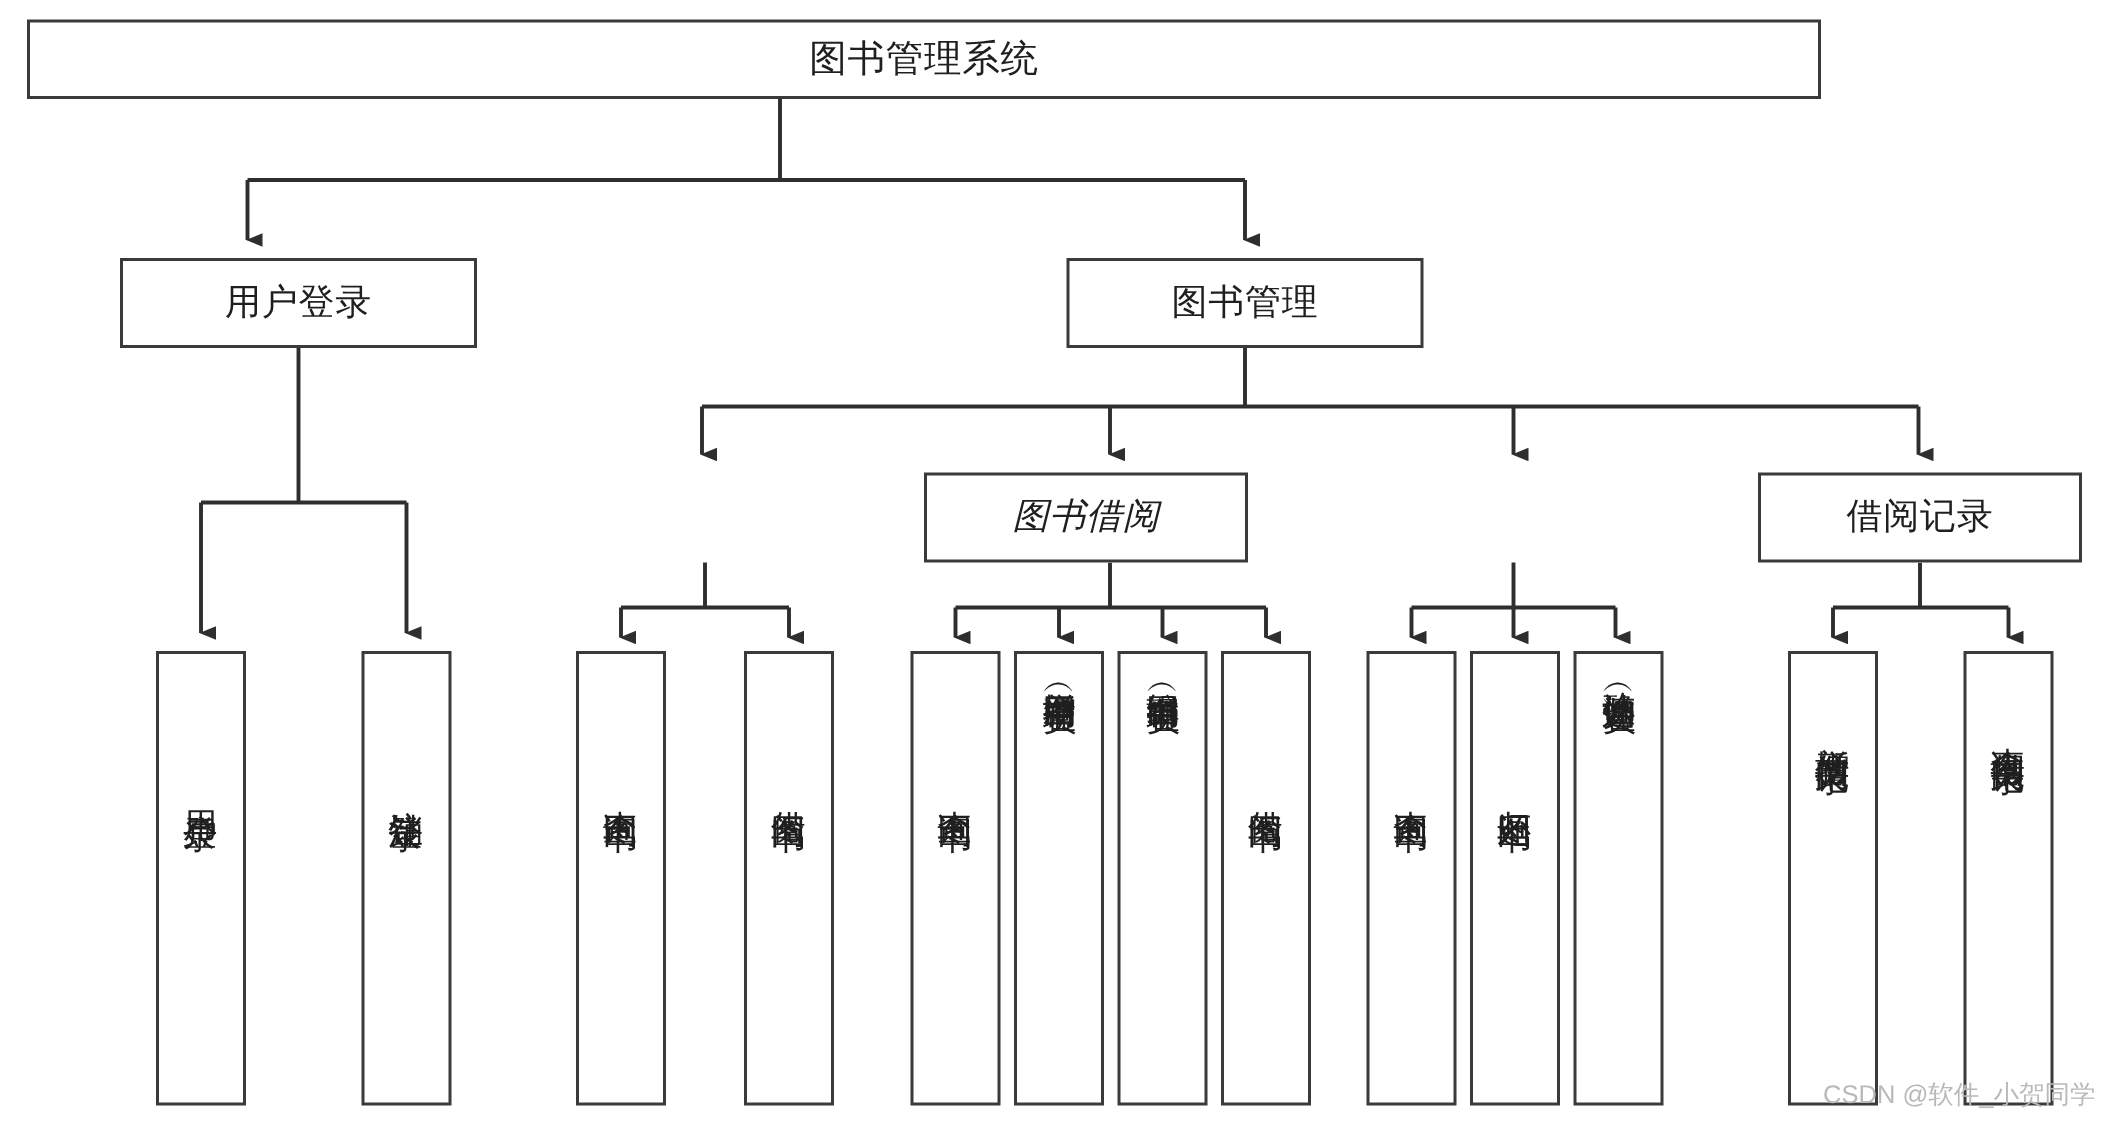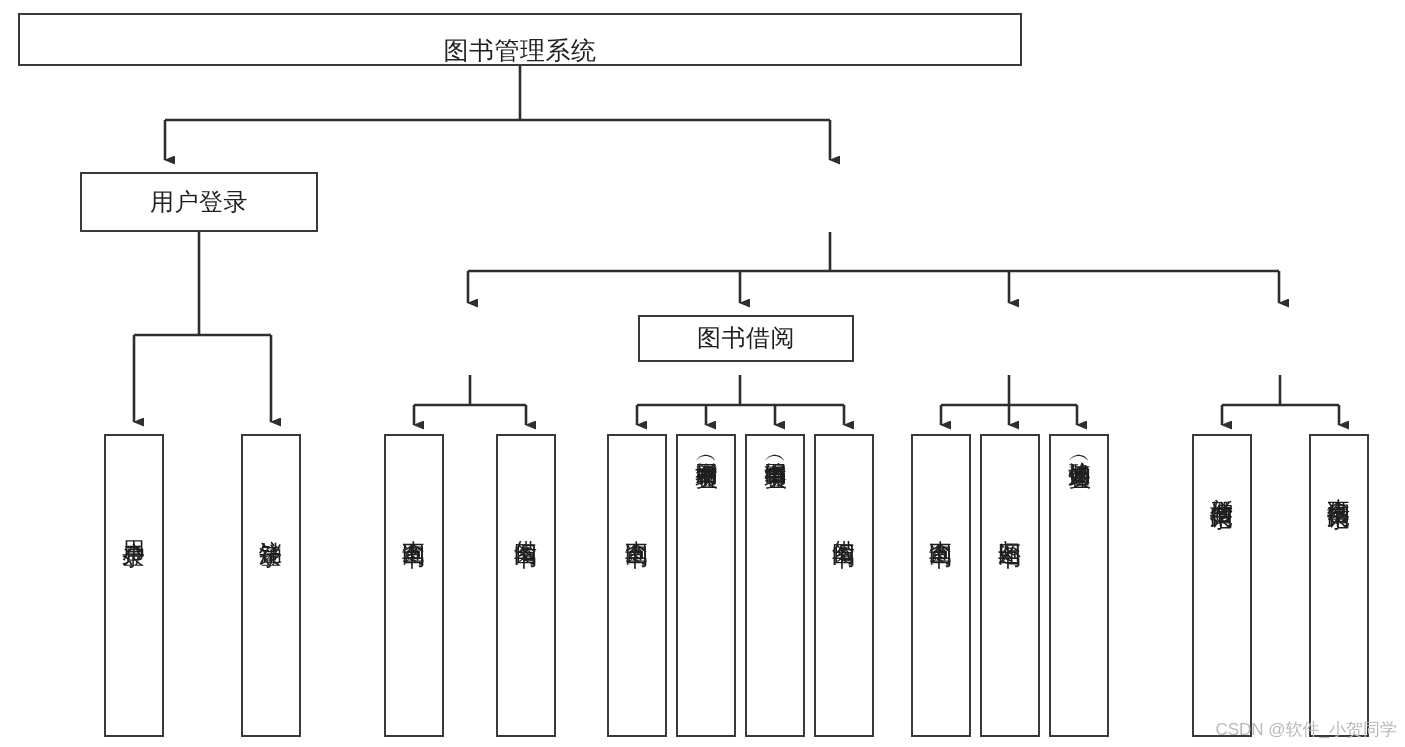--- a/index.html
+++ b/index.html
@@ -126,30 +126,36 @@
       <path d="M1009,405 L1009,425" marker-end="url(#arrowhead)"></path>
       <path d="M1077,405 L1077,425" marker-end="url(#arrowhead)"></path>
 
       <path d="M1280,375 L1280,405"></path>
       <path d="M1222,405 L1339,405"></path>
       <path d="M1222,405 L1222,425" marker-end="url(#arrowhead)"></path>
       <path d="M1339,405 L1339,425" marker-end="url(#arrowhead)"></path>
     </g>
   </svg>
 
-  <div class="node horiz root" style="left:18px; top:13px; width:1004px; height:53px;align-items:flex-end;">
+  <div class="node horiz root" style="left:18px; top:13px; width:1196px; height:53px;">
     <span class="node-label">图书管理系统</span>
   </div>
 
   <div class="node horiz" style="left:80px; top:172px; width:238px; height:60px;">
     <span class="node-label">用户登录</span>
   </div>
-
-  <div class="node horiz" style="left:638px; top:315px; width:216px; height:47px;">
+  <div class="node horiz" style="left:711px; top:172px; width:238px; height:60px;">
+    <span class="node-label">图书管理</span>
+  </div>
+
+  <div class="node horiz" style="left:616px; top:315px; width:216px; height:60px;font-style:italic;">
     <span class="node-label">图书借阅</span>
+  </div>
+  <div class="node horiz" style="left:1172px; top:315px; width:216px; height:60px;">
+    <span class="node-label">借阅记录</span>
   </div>
 
   <div class="node vert" style="left:104px; top:434px; width:60px; height:303px; padding-top:86px;">
     <span class="node-label">用户登录</span>
   </div>
   <div class="node vert" style="left:241px; top:434px; width:60px; height:303px; padding-top:86px;">
     <span class="node-label">注销登录</span>
   </div>
 
   <div class="node vert" style="left:384px; top:434px; width:60px; height:303px; padding-top:86px;">

